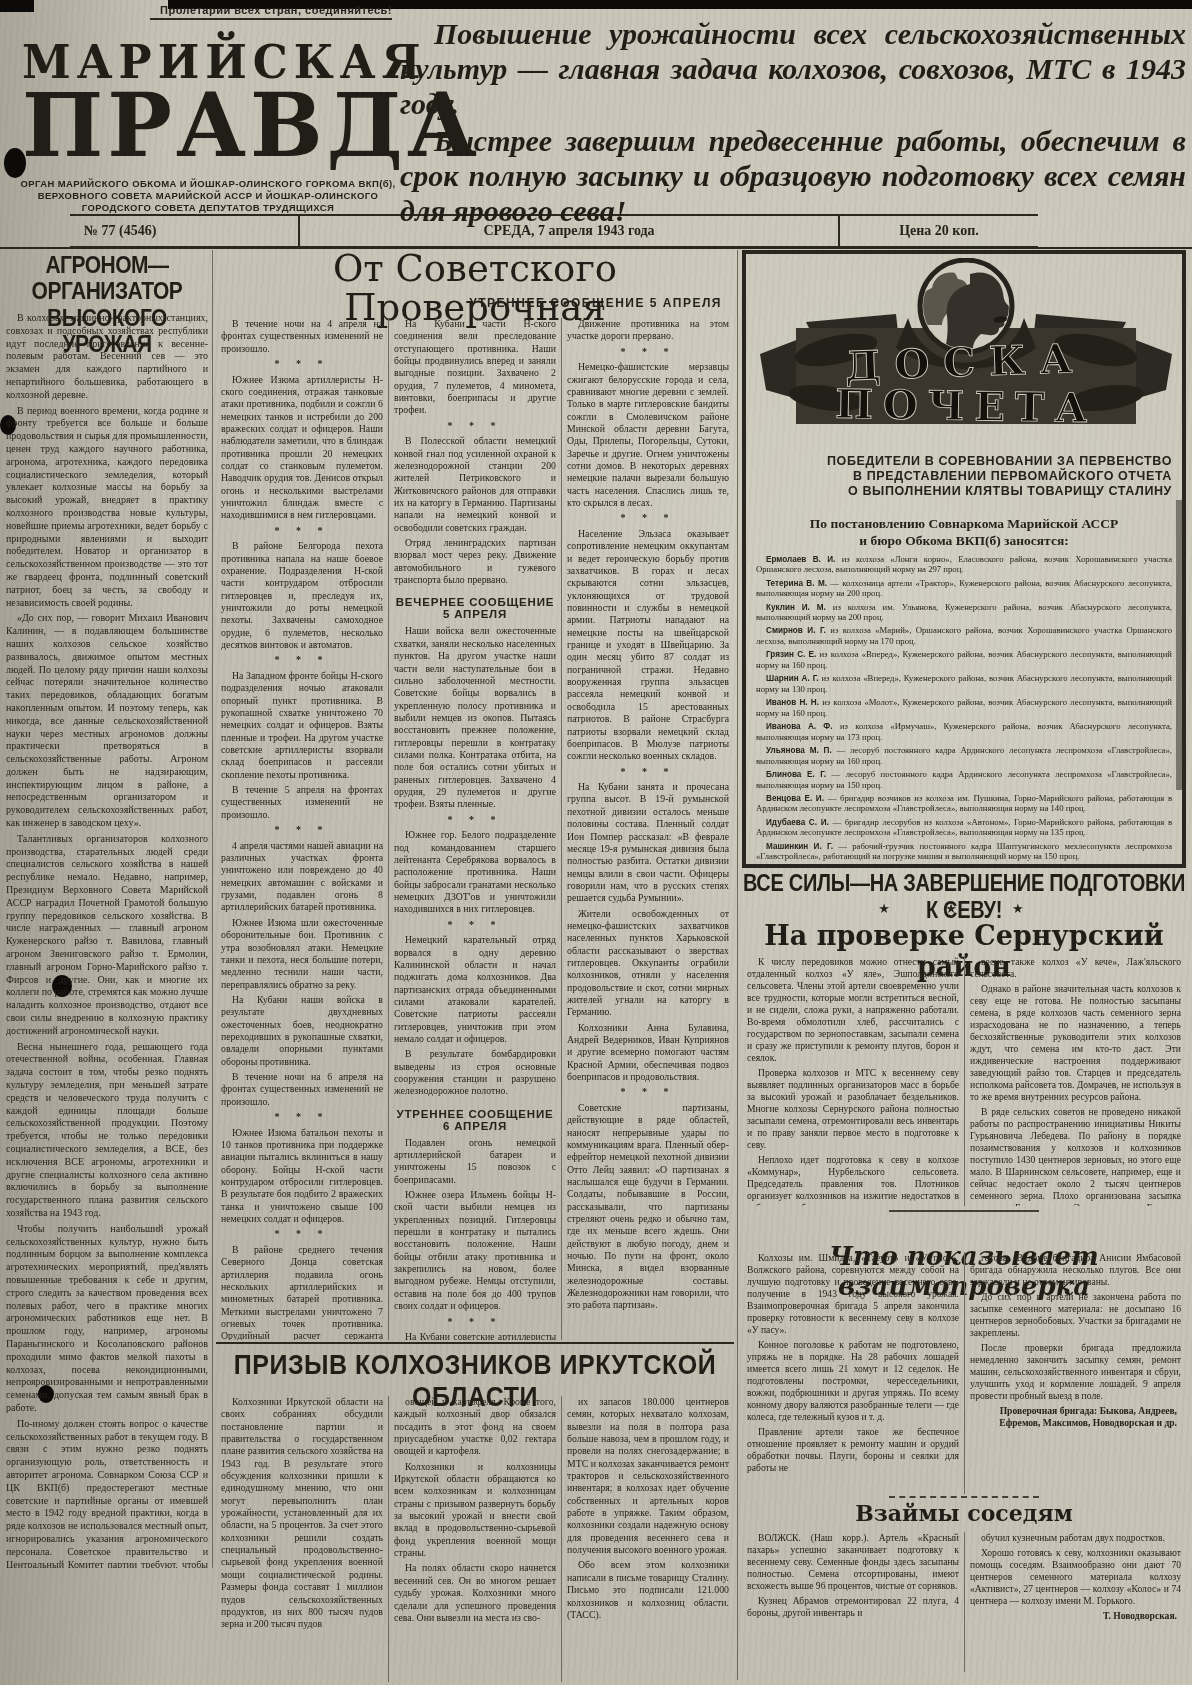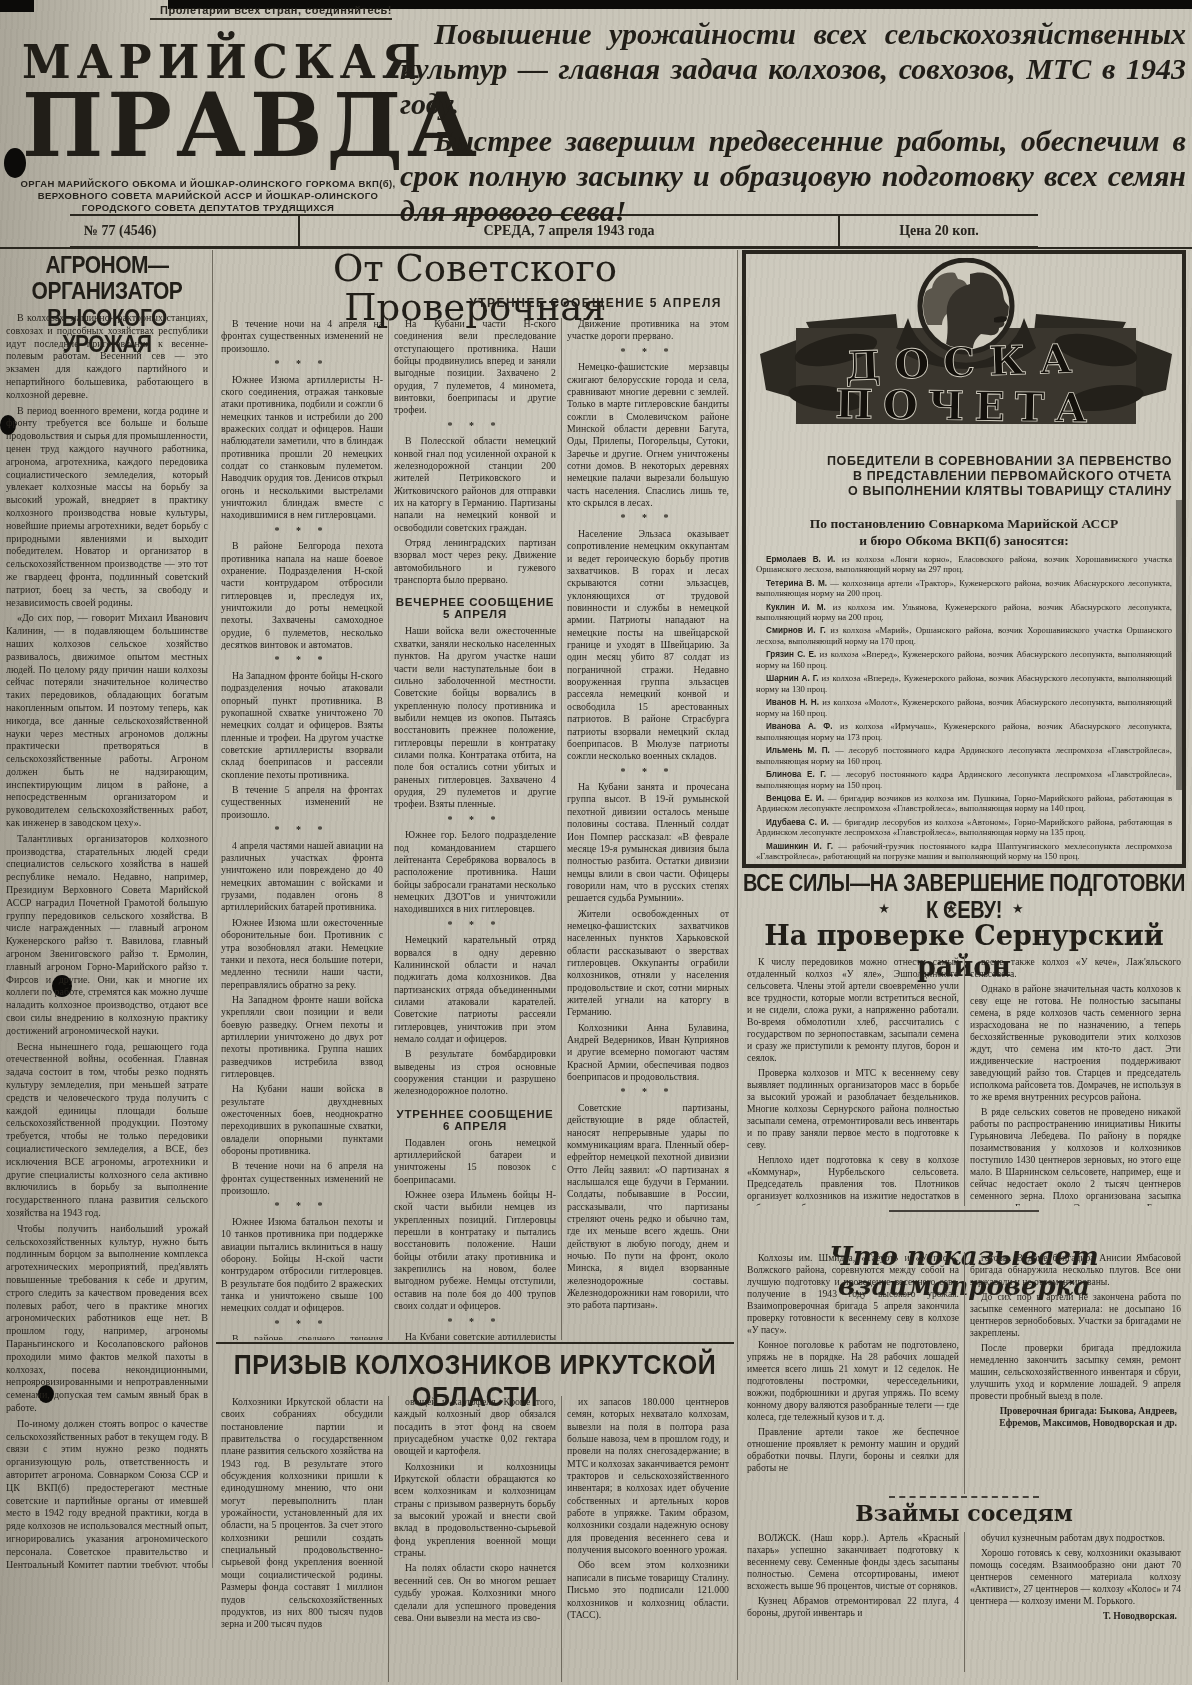--- a/index.html
+++ b/index.html
@@ -163,21 +163,20 @@
         <div class="stars">*  *  *</div>
         <p class="para">Южнее Изюма артиллеристы Н-ского соединения, отражая танковые атаки противника, подбили и сожгли 6 немецких танков и истребили до 200 вражеских солдат и офицеров. Наши наблюдатели заметили, что в блиндаж противника прошли 20 немецких солдат со станковым пулеметом. Наводчик орудия тов. Денисов открыл огонь и несколькими выстрелами уничтожил блиндаж вместе с находившимися в нем гитлеровцами.</p>
         <div class="stars">*  *  *</div>
         <p class="para">В районе Белгорода пехота противника напала на наше боевое охранение. Подразделения Н-ской части контрударом отбросили гитлеровцев и, преследуя их, уничтожили до роты немецкой пехоты. Захвачены самоходное орудие, 6 пулеметов, несколько десятков винтовок и автоматов.</p>
         <div class="stars">*  *  *</div>
         <p class="para">На Западном фронте бойцы Н-ского подразделения ночью атаковали опорный пункт противника. В рукопашной схватке уничтожено 70 немецких солдат и офицеров. Взяты пленные и трофеи. На другом участке советские артиллеристы взорвали склад боеприпасов и рассеяли скопление пехоты противника.</p>
         <p class="para">В течение 5 апреля на фронтах существенных изменений не произошло.</p>
         <div class="stars">*  *  *</div>
         <p class="para">4 апреля частями нашей авиации на различных участках фронта уничтожено или повреждено до 40 немецких автомашин с войсками и грузами, подавлен огонь 8 артиллерийских батарей противника.</p>
         <p class="para">Южнее Изюма шли ожесточенные оборонительные бои. Противник с утра возобновлял атаки. Немецкие танки и пехота, неся большие потери, медленно теснили наши части, переправлялись обратно за реку.</p>
-        <p class="para">На Западном фронте наши войска укрепляли свои позиции и вели боевую разведку. Огнем пехоты и артиллерии уничтожено до двух рот пехоты противника. Группа наших разведчиков истребила взвод гитлеровцев.</p>
         <p class="para">На Кубани наши войска в результате двухдневных ожесточенных боев, неоднократно переходивших в рукопашные схватки, овладели опорными пунктами обороны противника.</p>
         <p class="para">В течение ночи на 6 апреля на фронтах существенных изменений не произошло.</p>
         <div class="stars">*  *  *</div>
         <p class="para">Южнее Изюма батальон пехоты и 10 танков противника при поддержке авиации пытались вклиниться в нашу оборону. Бойцы Н-ской части контрударом отбросили гитлеровцев. В результате боя подбито 2 вражеских танка и уничтожено свыше 100 немецких солдат и офицеров.</p>
         <div class="stars">*  *  *</div>
         <p class="para">В районе среднего течения Северного Донца советская артиллерия подавила огонь нескольких артиллерийских и минометных батарей противника. Меткими выстрелами уничтожено 7 огневых точек противника. Орудийный расчет сержанта Абрамова разбил 4 вражеских ДЗОТ'а и взорвал склад противника с боеприпасами. Одно наше подразделение штурмовиков совершило несколько налетов на передний край немецкой обороны. Бомбами и пулеметно-пушечным обстрелом подавлен огонь вражеской обороны.</p>
       </div>
     <div class="inf-col">
         <p class="para">На Кубани части Н-ского соединения вели преследование отступающего противника. Наши бойцы продвинулись вперед и заняли выгодные позиции. Захвачено 2 орудия, 7 пулеметов, 4 миномета, винтовки, боеприпасы и другие трофеи.</p>
         <div class="stars">*  *  *</div>
@@ -263,21 +262,21 @@
     <div class="hb-intro">и бюро Обкома ВКП(б) заносятся:</div>
     <div id="hb-entries">
         <p class="entry"><b>Ермолаев В. И. </b>из колхоза «Лонги корно», Еласовского района, возчик Хорошавинского участка Оршанского лесхоза, выполняющий норму на 297 проц.</p>
         <p class="entry"><b>Тетерина В. М. </b>— колхозница артели «Трактор», Куженерского района, возчик Абаснурского лесопункта, выполняющая норму на 200 проц.</p>
         <p class="entry"><b>Куклин И. М. </b>из колхоза им. Ульянова, Куженерского района, возчик Абаснурского лесопункта, выполняющий норму на 200 проц.</p>
         <p class="entry"><b>Смирнов И. Г. </b>из колхоза «Марий», Оршанского района, возчик Хорошавинского участка Оршанского лесхоза, выполняющий норму на 170 проц.</p>
         <p class="entry"><b>Грязин С. Е. </b>из колхоза «Вперед», Куженерского района, возчик Абаснурского лесопункта, выполняющий норму на 160 проц.</p>
         <p class="entry"><b>Шарнин А. Г. </b>из колхоза «Вперед», Куженерского района, возчик Абаснурского лесопункта, выполняющий норму на 130 проц.</p>
         <p class="entry"><b>Иванов Н. Н. </b>из колхоза «Молот», Куженерского района, возчик Абаснурского лесопункта, выполняющий норму на 160 проц.</p>
         <p class="entry"><b>Иванова А. Ф. </b>из колхоза «Ирмучаш», Куженерского района, возчик Абаснурского лесопункта, выполняющая норму на 173 проц.</p>
-        <p class="entry"><b>Ильмень М. П. </b>— лесоруб постоянного кадра Ардинского лесопункта леспромхоза «Главстройлеса», выполняющая норму на 160 проц.</p>
+        <p class="entry"><b>Ульянова М. П. </b>— лесоруб постоянного кадра Ардинского лесопункта леспромхоза «Главстройлеса», выполняющая норму на 160 проц.</p>
         <p class="entry"><b>Блинова Е. Г. </b>— лесоруб постоянного кадра Ардинского лесопункта леспромхоза «Главстройлеса», выполняющая норму на 150 проц.</p>
         <p class="entry"><b>Венцова Е. И. </b>— бригадир возчиков из колхоза им. Пушкина, Горно-Марийского района, работающая в Ардинском лесопункте леспромхоза «Главстройлеса», выполняющая норму на 140 проц.</p>
         <p class="entry"><b>Идубаева С. И. </b>— бригадир лесорубов из колхоза «Автоном», Горно-Марийского района, работающая в Ардинском лесопункте леспромхоза «Главстройлеса», выполняющая норму на 135 проц.</p>
         <p class="entry"><b>Машинкин И. Г. </b>— рабочий-грузчик постоянного кадра Шаптунгинского мехлесопункта леспромхоза «Главстройлеса», работающий на погрузке машин и выполняющий норму на 150 проц.</p>
         <p class="entry"><b>Смирнова М. Р. </b>— бригадир лесорубов из колхоза «В.-Пристань», Килемарского района, работающая в Шаптунгинском лесопункте леспромхоза «Главстройлеса», выполняющая норму на 150 проц.</p>
       </div>
   </div>
 
   <div class="abs ink" id="sev-banner">ВСЕ СИЛЫ—НА ЗАВЕРШЕНИЕ ПОДГОТОВКИ К СЕВУ!</div>
   <div class="abs" id="sev-stars">★ ★ ★</div>

